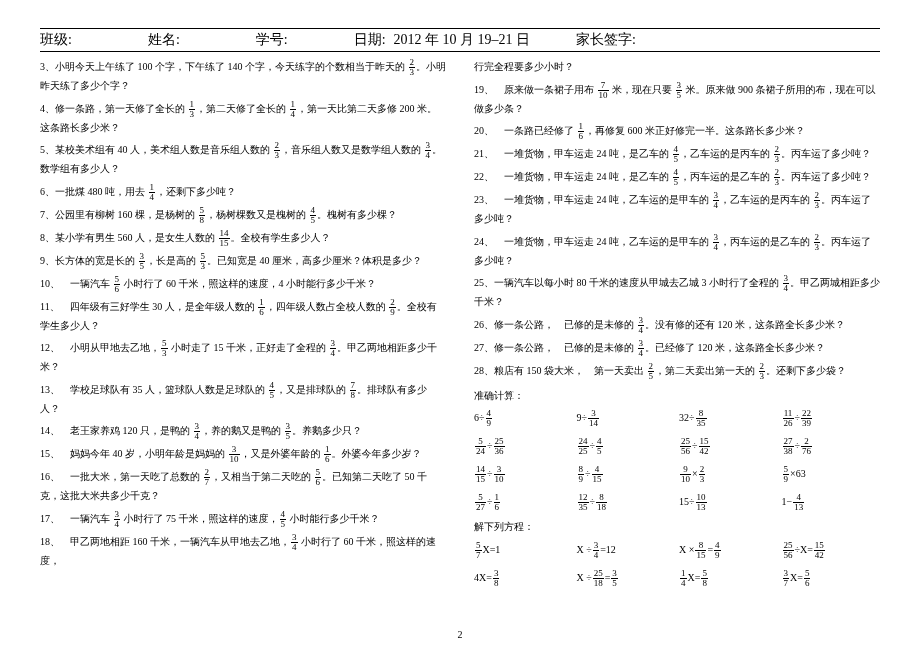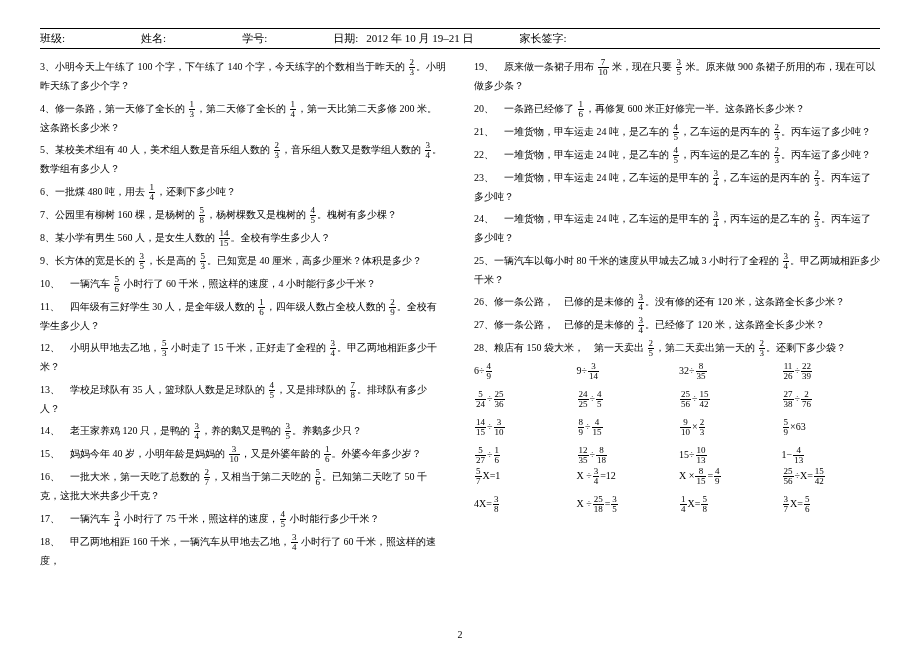--- a/index.html
+++ b/index.html
@@ -13,21 +13,21 @@
     color:#000;
     overflow:hidden;
   }
   .header{
     position:absolute;
     left:40px;right:40px;top:28px;
     border-top:1px solid #000;
     border-bottom:1px solid #000;
     padding:2px 0;
     display:flex;
-    font-size:11px;
+    font-size:14px;
   }
   .header span{margin-right:8px;}
   .hd-label{font-weight:normal;}
   .cols{
     position:absolute;
     left:40px;right:40px;top:54px;bottom:28px;
     display:flex;
     gap:28px;
   }
   .col{flex:1;min-width:0;}
@@ -94,50 +94,53 @@
     <div class="line">12、　小明从甲地去乙地，<span class="frac"><span class="n">5</span><span class="d">3</span></span> 小时走了 15 千米，正好走了全程的 <span class="frac"><span class="n">3</span><span class="d">4</span></span>。甲乙两地相距多少千米？</div>
     <div class="line">13、　学校足球队有 35 人，篮球队人数是足球队的 <span class="frac"><span class="n">4</span><span class="d">5</span></span>，又是排球队的 <span class="frac"><span class="n">7</span><span class="d">8</span></span>。排球队有多少人？</div>
     <div class="line">14、　老王家养鸡 120 只，是鸭的 <span class="frac"><span class="n">3</span><span class="d">4</span></span>，养的鹅又是鸭的 <span class="frac"><span class="n">3</span><span class="d">5</span></span>。养鹅多少只？</div>
     <div class="line">15、　妈妈今年 40 岁，小明年龄是妈妈的 <span class="frac"><span class="n">3</span><span class="d">10</span></span>，又是外婆年龄的 <span class="frac"><span class="n">1</span><span class="d">6</span></span>。外婆今年多少岁？</div>
     <div class="line">16、　一批大米，第一天吃了总数的 <span class="frac"><span class="n">2</span><span class="d">7</span></span>，又相当于第二天吃的 <span class="frac"><span class="n">5</span><span class="d">6</span></span>。已知第二天吃了 50 千克，这批大米共多少千克？</div>
     <div class="line">17、　一辆汽车 <span class="frac"><span class="n">3</span><span class="d">4</span></span> 小时行了 75 千米，照这样的速度，<span class="frac"><span class="n">4</span><span class="d">5</span></span> 小时能行多少千米？</div>
     <div class="line">18、　甲乙两地相距 160 千米，一辆汽车从甲地去乙地，<span class="frac"><span class="n">3</span><span class="d">4</span></span> 小时行了 60 千米，照这样的速度，</div>
   </div>
 
   <div class="col">
+    <div class="line">行完全程要多少小时？</div>
     <div class="line">19、　原来做一条裙子用布 <span class="frac"><span class="n">7</span><span class="d">10</span></span> 米，现在只要 <span class="frac"><span class="n">3</span><span class="d">5</span></span> 米。原来做 900 条裙子所用的布，现在可以做多少条？</div>
     <div class="line">20、　一条路已经修了 <span class="frac"><span class="n">1</span><span class="d">6</span></span>，再修复 600 米正好修完一半。这条路长多少米？</div>
     <div class="line">21、　一堆货物，甲车运走 24 吨，是乙车的 <span class="frac"><span class="n">4</span><span class="d">5</span></span>，乙车运的是丙车的 <span class="frac"><span class="n">2</span><span class="d">3</span></span>。丙车运了多少吨？</div>
     <div class="line">22、　一堆货物，甲车运走 24 吨，是乙车的 <span class="frac"><span class="n">4</span><span class="d">5</span></span>，丙车运的是乙车的 <span class="frac"><span class="n">2</span><span class="d">3</span></span>。丙车运了多少吨？</div>
     <div class="line">23、　一堆货物，甲车运走 24 吨，乙车运的是甲车的 <span class="frac"><span class="n">3</span><span class="d">4</span></span>，乙车运的是丙车的 <span class="frac"><span class="n">2</span><span class="d">3</span></span>。丙车运了多少吨？</div>
     <div class="line">24、　一堆货物，甲车运走 24 吨，乙车运的是甲车的 <span class="frac"><span class="n">3</span><span class="d">4</span></span>，丙车运的是乙车的 <span class="frac"><span class="n">2</span><span class="d">3</span></span>。丙车运了多少吨？</div>
     <div class="line">25、一辆汽车以每小时 80 千米的速度从甲城去乙城 3 小时行了全程的 <span class="frac"><span class="n">3</span><span class="d">4</span></span>。甲乙两城相距多少千米？</div>
     <div class="line">26、修一条公路，　已修的是未修的 <span class="frac"><span class="n">3</span><span class="d">4</span></span>。没有修的还有 120 米，这条路全长多少米？</div>
     <div class="line">27、修一条公路，　已修的是未修的 <span class="frac"><span class="n">3</span><span class="d">4</span></span>。已经修了 120 米，这条路全长多少米？</div>
     <div class="line">28、粮店有 150 袋大米，　第一天卖出 <span class="frac"><span class="n">2</span><span class="d">5</span></span>，第二天卖出第一天的 <span class="frac"><span class="n">2</span><span class="d">3</span></span>。还剩下多少袋？</div>
 
+    <div class="line calc-title">准确计算：</div>
     <div class="calc-grid">
       <div class="calc-cell">6÷<span class="frac"><span class="n">4</span><span class="d">9</span></span></div>
       <div class="calc-cell">9÷<span class="frac"><span class="n">3</span><span class="d">14</span></span></div>
       <div class="calc-cell">32÷<span class="frac"><span class="n">8</span><span class="d">35</span></span></div>
       <div class="calc-cell"><span class="frac"><span class="n">11</span><span class="d">26</span></span>÷<span class="frac"><span class="n">22</span><span class="d">39</span></span></div>
       <div class="calc-cell"><span class="frac"><span class="n">5</span><span class="d">24</span></span>÷<span class="frac"><span class="n">25</span><span class="d">36</span></span></div>
       <div class="calc-cell"><span class="frac"><span class="n">24</span><span class="d">25</span></span>÷<span class="frac"><span class="n">4</span><span class="d">5</span></span></div>
       <div class="calc-cell"><span class="frac"><span class="n">25</span><span class="d">56</span></span>÷<span class="frac"><span class="n">15</span><span class="d">42</span></span></div>
       <div class="calc-cell"><span class="frac"><span class="n">27</span><span class="d">38</span></span>÷<span class="frac"><span class="n">2</span><span class="d">76</span></span></div>
       <div class="calc-cell"><span class="frac"><span class="n">14</span><span class="d">15</span></span>÷<span class="frac"><span class="n">3</span><span class="d">10</span></span></div>
       <div class="calc-cell"><span class="frac"><span class="n">8</span><span class="d">9</span></span>÷<span class="frac"><span class="n">4</span><span class="d">15</span></span></div>
       <div class="calc-cell"><span class="frac"><span class="n">9</span><span class="d">10</span></span>×<span class="frac"><span class="n">2</span><span class="d">3</span></span></div>
       <div class="calc-cell"><span class="frac"><span class="n">5</span><span class="d">9</span></span>×63</div>
       <div class="calc-cell"><span class="frac"><span class="n">5</span><span class="d">27</span></span>÷<span class="frac"><span class="n">1</span><span class="d">6</span></span></div>
       <div class="calc-cell"><span class="frac"><span class="n">12</span><span class="d">35</span></span>÷<span class="frac"><span class="n">8</span><span class="d">18</span></span></div>
       <div class="calc-cell">15÷<span class="frac"><span class="n">10</span><span class="d">13</span></span></div>
       <div class="calc-cell">1−<span class="frac"><span class="n">4</span><span class="d">13</span></span></div>
     </div>
 
+    <div class="line calc-title">解下列方程：</div>
     <div class="calc-grid">
       <div class="calc-cell"><span class="frac"><span class="n">5</span><span class="d">7</span></span>X=1</div>
       <div class="calc-cell">X ÷<span class="frac"><span class="n">3</span><span class="d">4</span></span>=12</div>
       <div class="calc-cell">X ×<span class="frac"><span class="n">8</span><span class="d">15</span></span>=<span class="frac"><span class="n">4</span><span class="d">9</span></span></div>
       <div class="calc-cell"><span class="frac"><span class="n">25</span><span class="d">56</span></span>÷X=<span class="frac"><span class="n">15</span><span class="d">42</span></span></div>
       <div class="calc-cell">4X=<span class="frac"><span class="n">3</span><span class="d">8</span></span></div>
       <div class="calc-cell">X ÷<span class="frac"><span class="n">25</span><span class="d">18</span></span>=<span class="frac"><span class="n">3</span><span class="d">5</span></span></div>
       <div class="calc-cell"><span class="frac"><span class="n">1</span><span class="d">4</span></span>X=<span class="frac"><span class="n">5</span><span class="d">8</span></span></div>
       <div class="calc-cell"><span class="frac"><span class="n">3</span><span class="d">7</span></span>X=<span class="frac"><span class="n">5</span><span class="d">6</span></span></div>
     </div>

